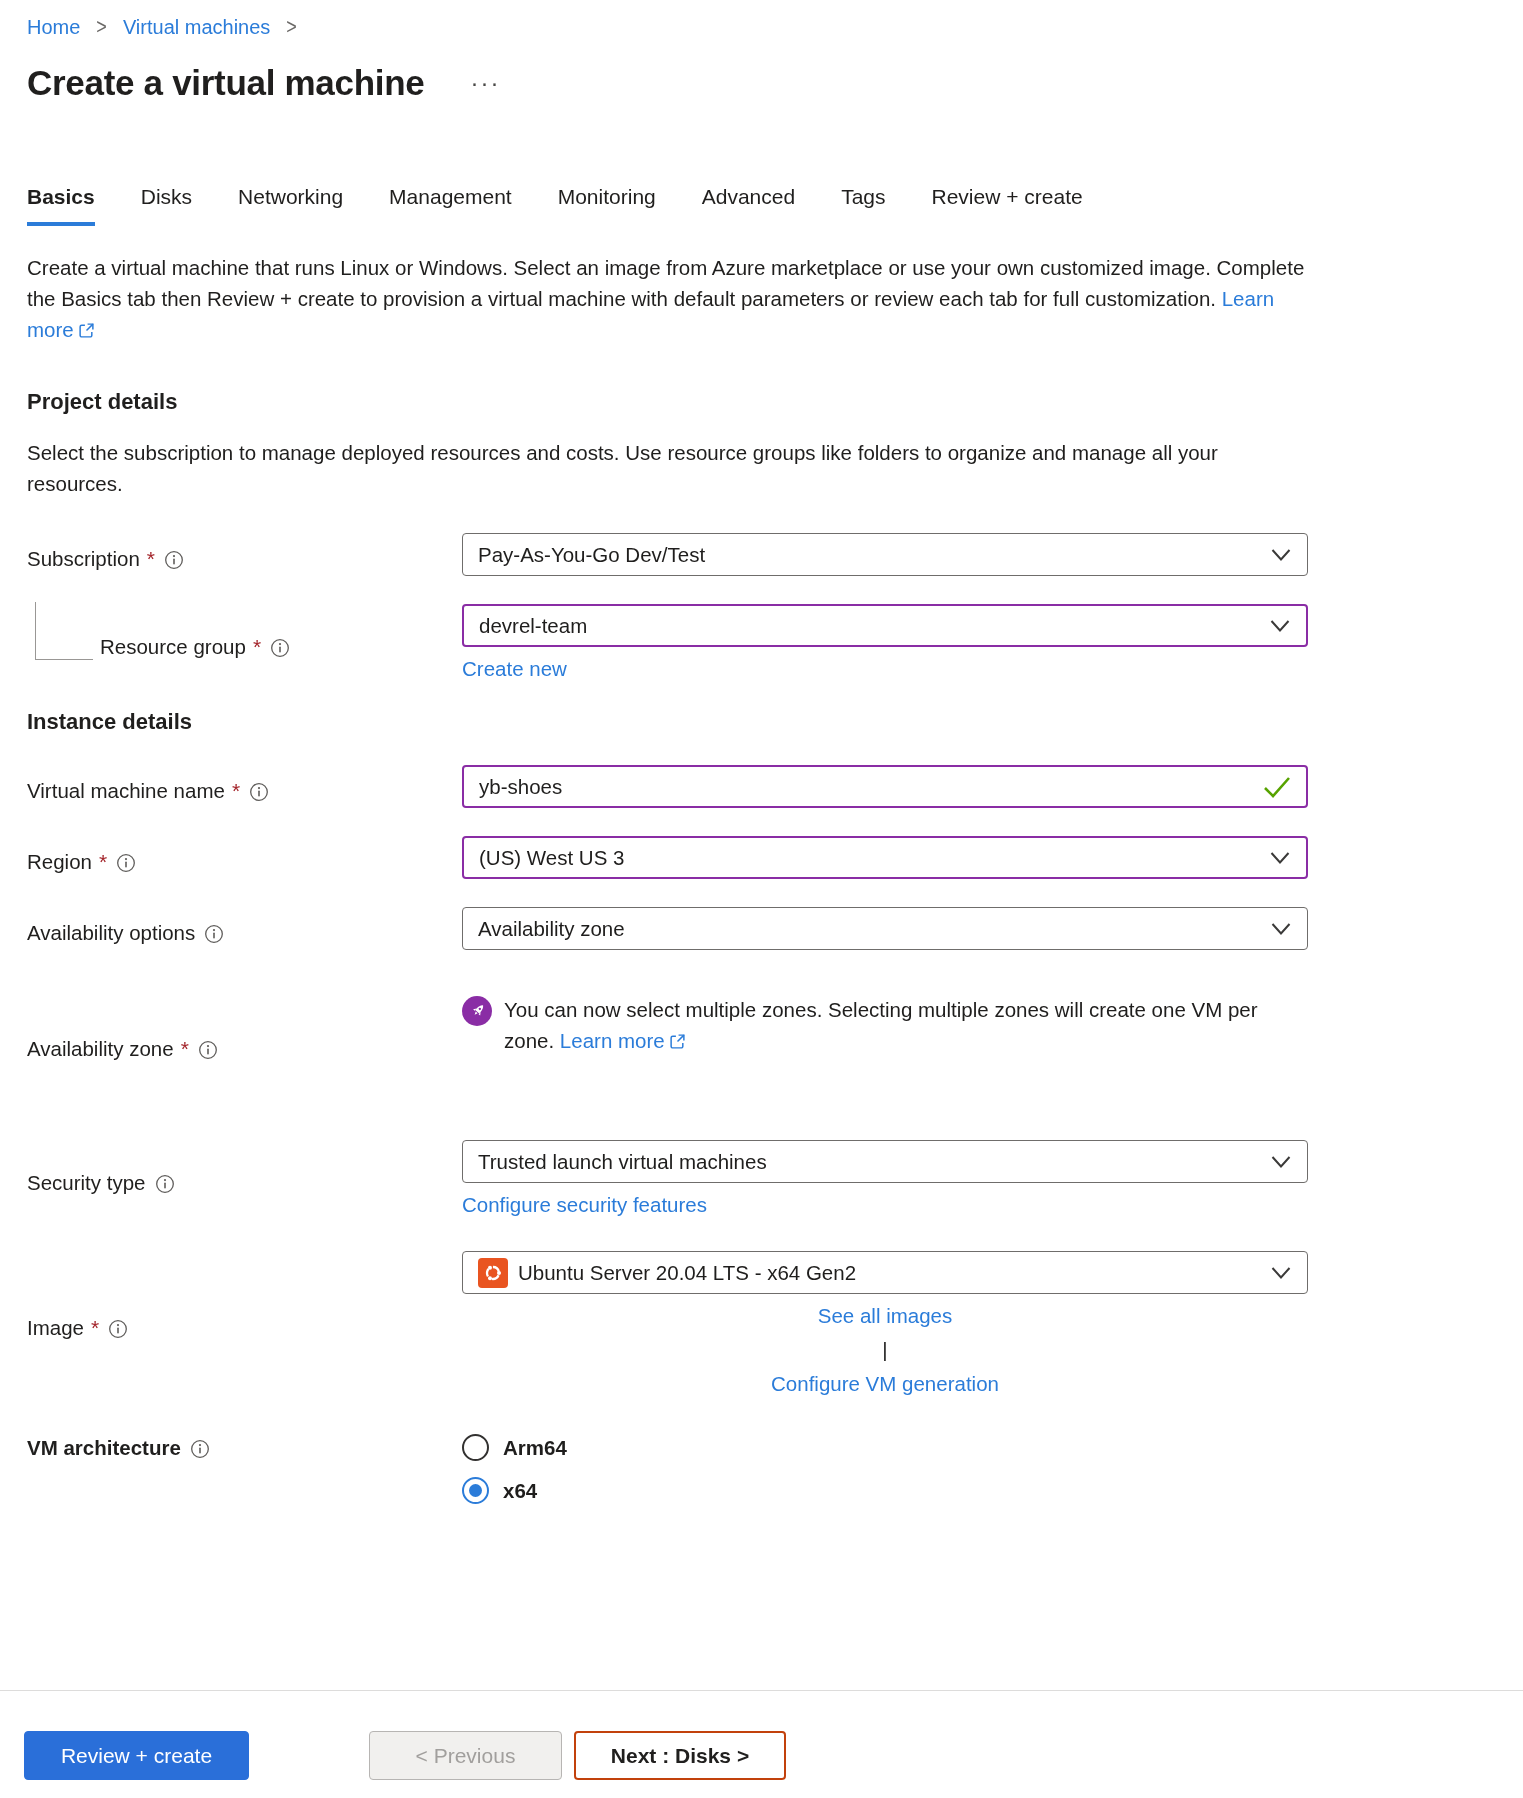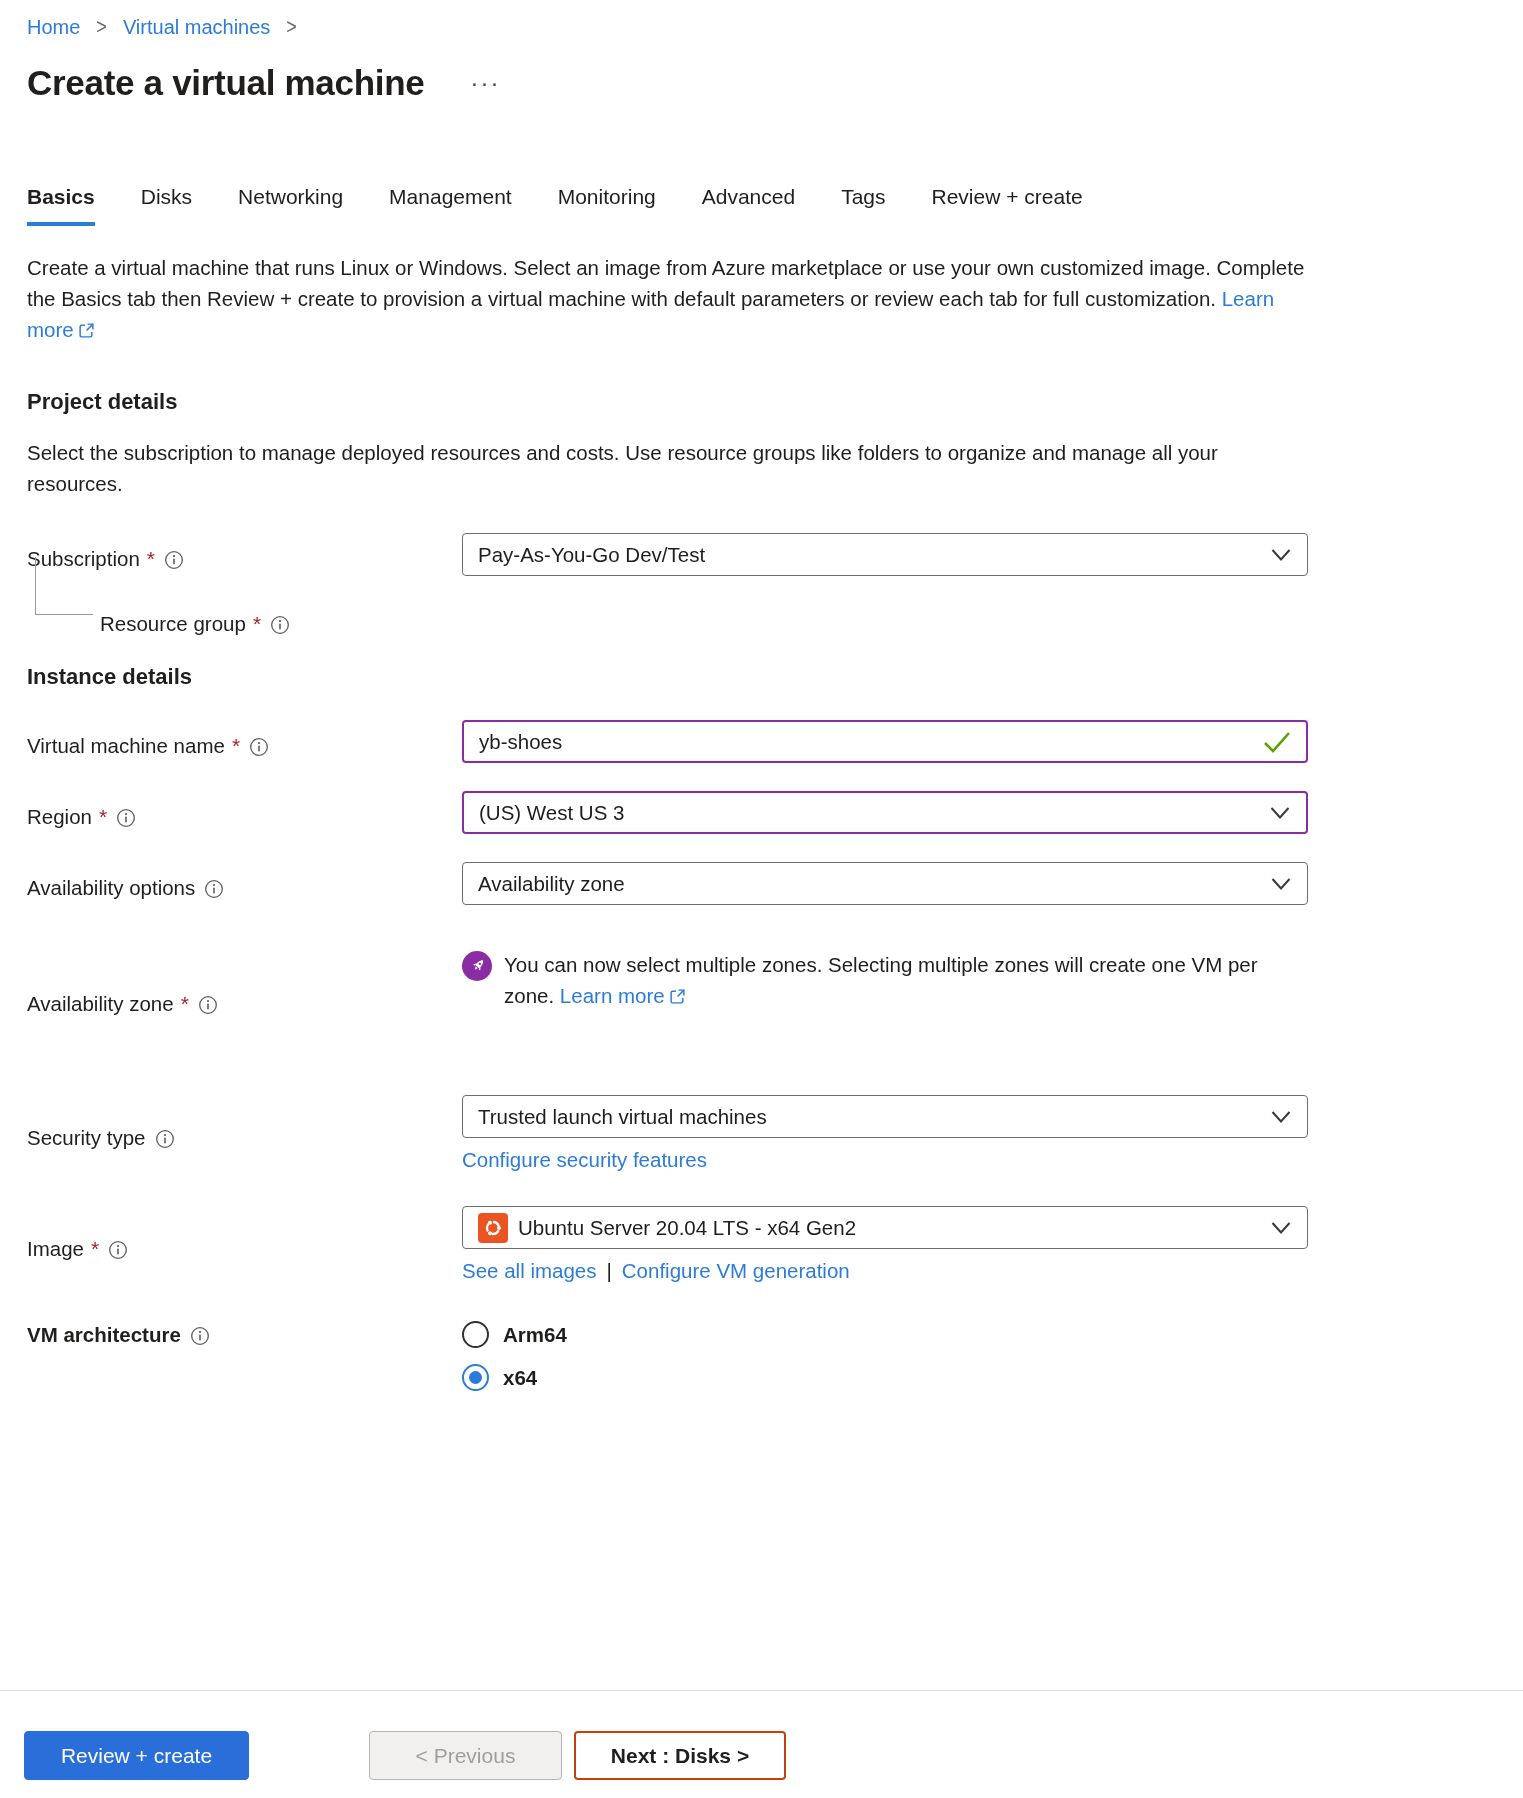--- a/index.html
+++ b/index.html
@@ -51,21 +51,21 @@
     background:#fff; cursor:pointer; width:100%;
   }
   .control.purple { border:2px solid #8a2da5; }
   .control .chev { position:absolute; right:16px; top:50%; transform:translateY(-50%); }
   .control .check { position:absolute; right:14px; top:50%; transform:translateY(-50%); }
   .control input {
     border:none; outline:none; font-size:20.5px; width:100%;
     font-family:"Liberation Sans","DejaVu Sans",sans-serif; color:#201f1e; background:transparent;
   }
   .under-link { margin-top:10px; font-size:20.5px; width:fit-content; }
-  .links-line { margin-top:10px; font-size:20.5px; display:flex; gap:10px; align-items:center; }
+  .links-line { margin-top:10px; font-size:20.5px; display:flex; gap:10px; align-items:center;flex-direction:column; }
   .pipe { color:#201f1e; }
 
   
   .connector { position:absolute; left:8px; bottom:21px; width:58px; height:58px;
     border-left:1px solid #999795; border-bottom:1px solid #999795; }
   .indent-label { padding-left:73px; }
 
   
   .note { display:flex; gap:12px; margin-top:16px; margin-bottom:56px; max-width:840px; }
   .note-badge { flex:0 0 30px; width:30px; height:30px; border-radius:50%; background:#8a2da5;
@@ -168,20 +168,31 @@
         <span class="connector"></span>
         <span class="label indent-label">Resource group</span>
         <span class="req">*</span>
         <span class="info-icon">
             <svg width="20" height="20" viewBox="0 0 20 20">
               <circle cx="10" cy="10" r="8.3" fill="none" stroke="#5f5d5b" stroke-width="1.3"></circle>
               <circle cx="10" cy="6.1" r="1.1" fill="#5f5d5b"></circle>
               <rect x="9.2" y="8.5" width="1.6" height="6" rx="0.8" fill="#5f5d5b"></rect>
             </svg>
           </span>
+      </div>
+      <div class="field-col">
+        <div class="control purple">
+          <span>devrel-team</span>
+          <span class="chev">
+              <svg width="20" height="13" viewBox="0 0 20 13">
+                <path d="M1.5 1.5l8.5 9.5 8.5-9.5" fill="none" stroke="#3b3a39" stroke-width="2"></path>
+              </svg>
+            </span>
+        </div>
+        <a class="inline-link under-link">Create new</a>
       </div>
     </div>
   </div>
 
   <h2 class="section-heading" style="margin-top:26px;">Instance details</h2>
 
   <div class="form" style="margin-top:30px;">
 
     <div class="row">
       <div class="label-col">

